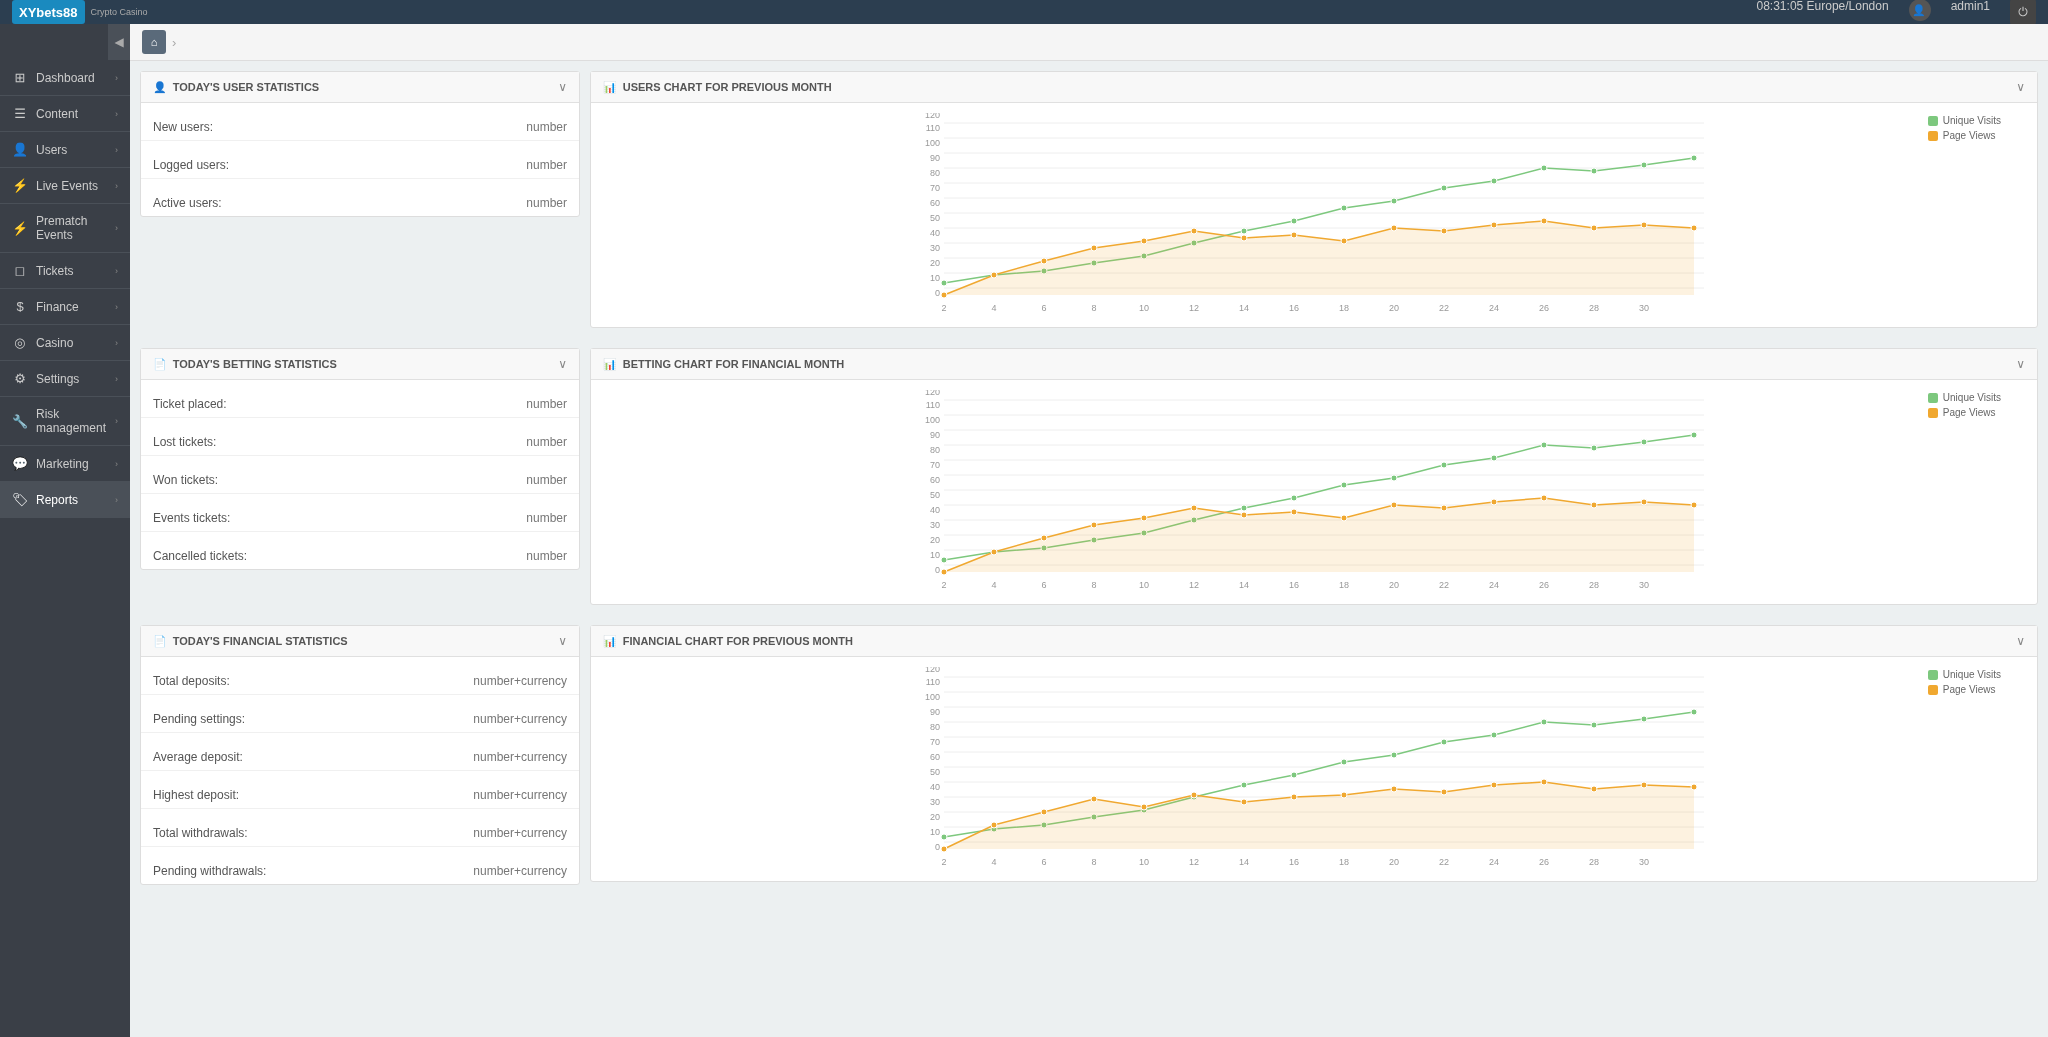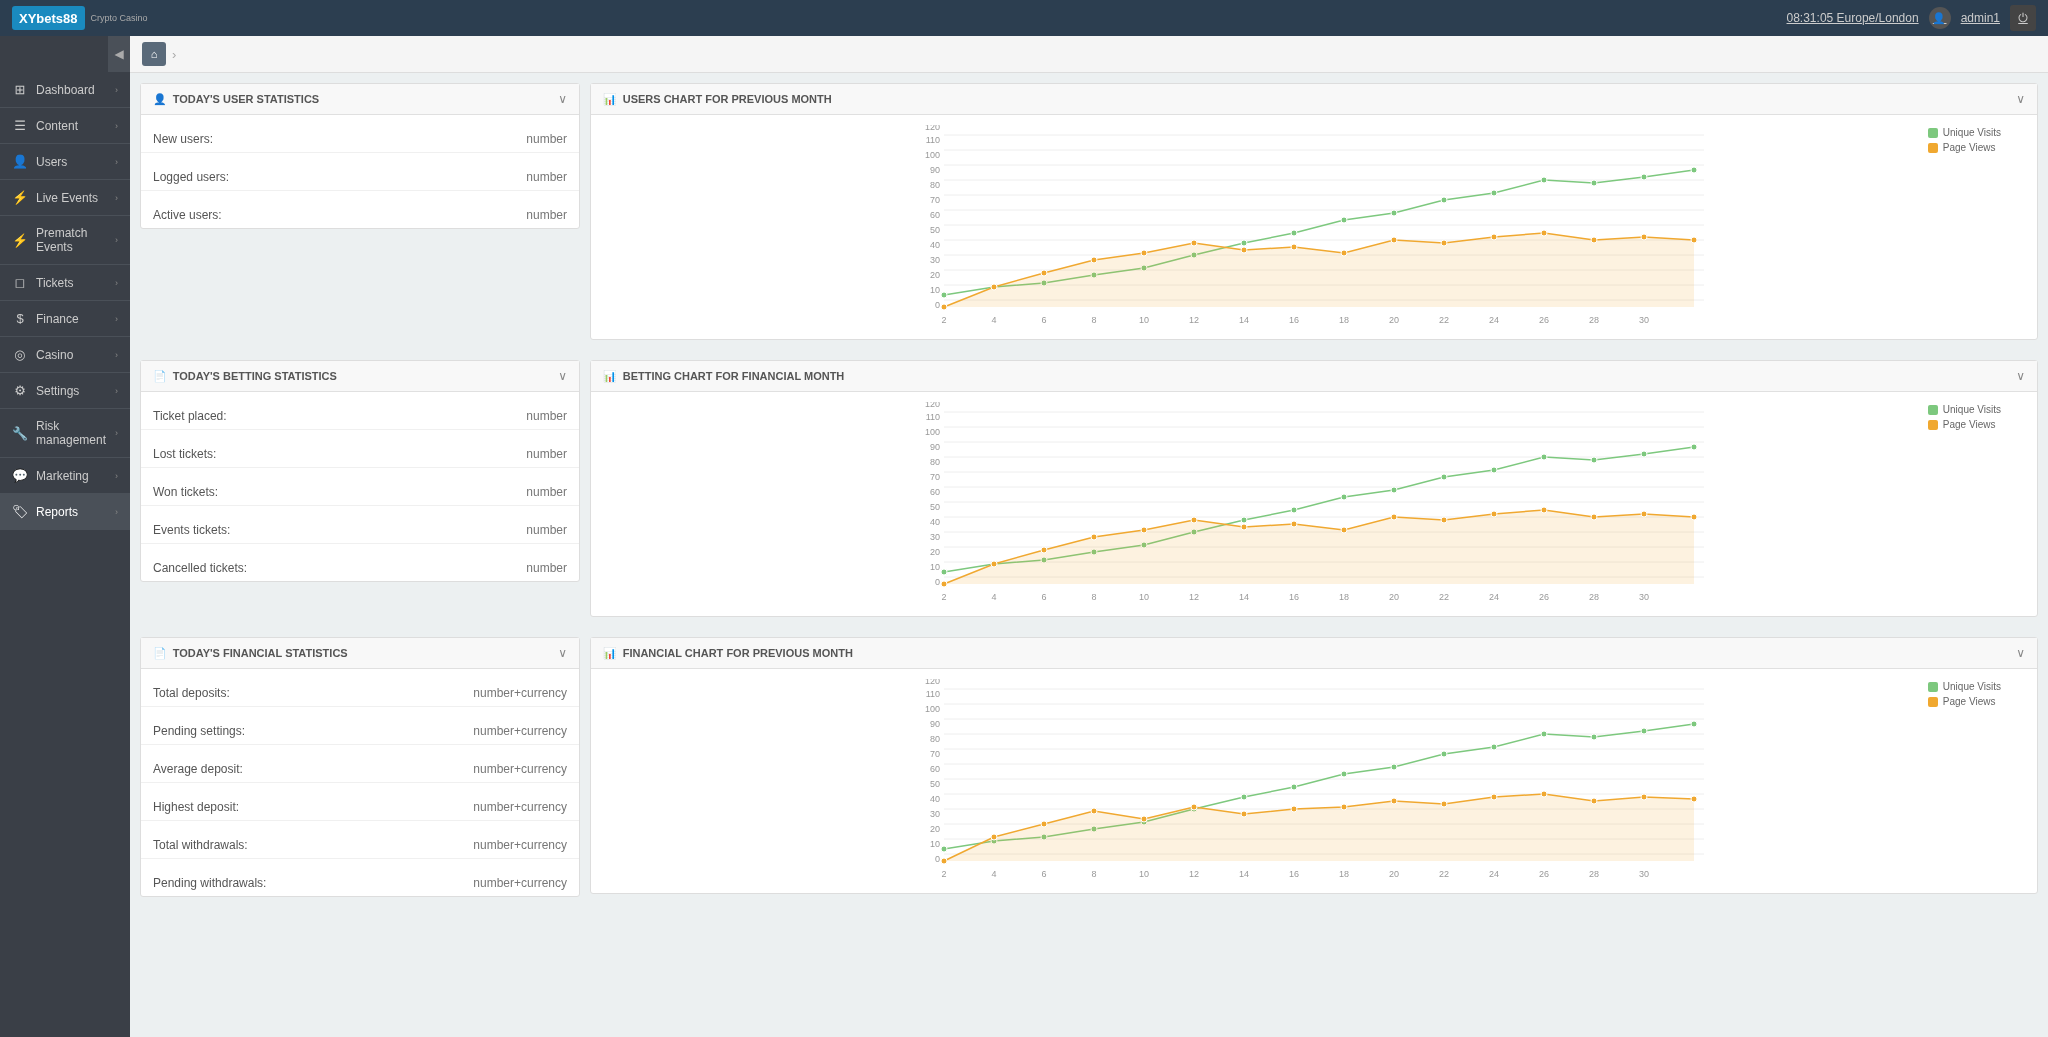--- a/index.html
+++ b/index.html
@@ -1,31 +1,31 @@
 <!DOCTYPE html>
 <html><head>
   <meta charset="utf-8">
   <style>
     * { box-sizing: border-box; margin: 0; padding: 0; }
     body { font-family: 'Segoe UI', Tahoma, Geneva, Verdana, sans-serif; background: #ecf0f1; display: flex; flex-direction: column; height: 100vh; overflow: hidden; }
 
     
     .topbar {
       background: #2c3e50;
-      height: 36px;
+      height: 24px;
       display: flex;
       align-items: center;
       justify-content: space-between;
       padding: 0 12px;
       flex-shrink: 0;
     }
     .topbar-logo {
       display: flex; align-items: center; gap: 6px;
     }
-    .topbar-right { display: flex; align-items: center; gap: 10px; color: #ccc; font-size: 12px; text-decoration: underline; }
+    .topbar-right { display: flex; gap: 20px; color: #ccc; font-size: 12px; }
     .user-icon { width: 22px; height: 22px; border-radius: 50%; background: #555; display: flex; align-items: center; justify-content: center; color: #ccc; font-size: 11px; }
     .topbar-btn { width: 26px; height: 26px; background: #444; border-radius: 3px; display: flex; align-items: center; justify-content: center; color: #ccc; font-size: 12px; cursor: pointer; }
 
     
     .main-layout { display: flex; flex: 1; overflow: hidden; }
 
     
     .sidebar {
       width: 130px;
       background: #3a3f47;

